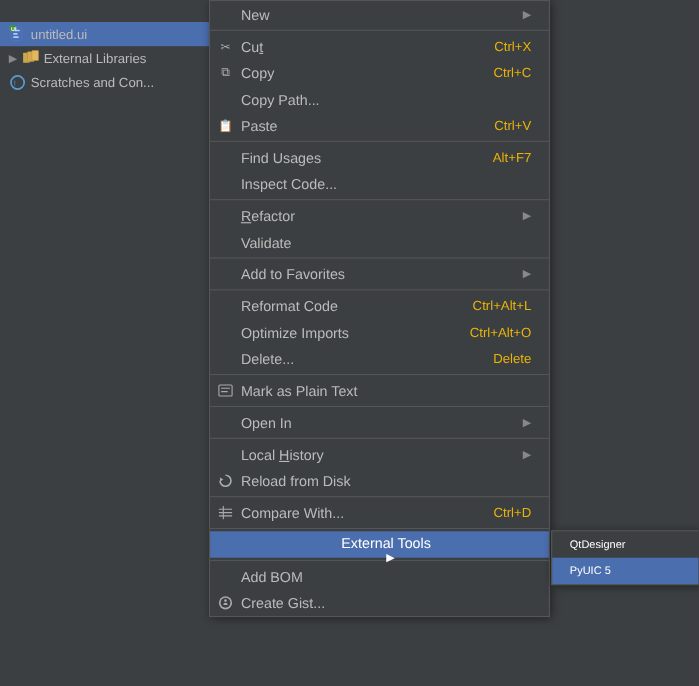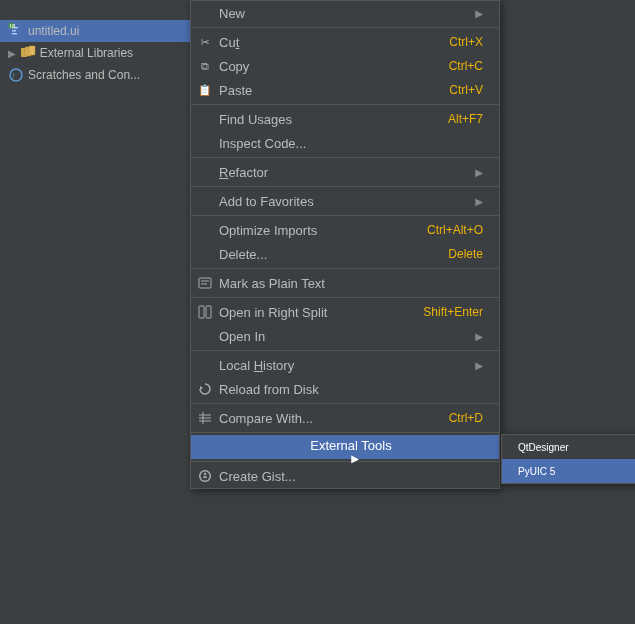--- a/index.html
+++ b/index.html
@@ -193,20 +193,23 @@
     <span class="menu-label">Cu<span class="underline">t</span></span>
     <span class="menu-shortcut">Ctrl+X</span>
   </div>
 
   <div class="menu-item">
     <span class="menu-icon">⧉</span>
     <span class="menu-label">Copy</span>
     <span class="menu-shortcut">Ctrl+C</span>
   </div>
 
+  <div class="menu-item">
+    <span class="menu-label">Copy Path...</span>
+  </div>
 
   <div class="menu-item">
     <span class="menu-icon">📋</span>
     <span class="menu-label">Paste</span>
     <span class="menu-shortcut">Ctrl+V</span>
   </div>
 
   <div class="menu-separator"></div>
 
   <div class="menu-item">
@@ -218,30 +221,37 @@
     <span class="menu-label">Inspect Code...</span>
   </div>
 
   <div class="menu-separator"></div>
 
   <div class="menu-item">
     <span class="menu-label"><span class="underline">R</span>efactor</span>
     <span class="menu-arrow">▶</span>
   </div>
 
+  <div class="menu-item">
+    <span class="menu-label">Validate</span>
+  </div>
 
   <div class="menu-separator"></div>
 
   <div class="menu-item">
     <span class="menu-label">Add to Favorites</span>
     <span class="menu-arrow">▶</span>
   </div>
 
   <div class="menu-separator"></div>
 
+  <div class="menu-item">
+    <span class="menu-label">Reformat Code</span>
+    <span class="menu-shortcut">Ctrl+Alt+L</span>
+  </div>
 
   <div class="menu-item">
     <span class="menu-label">Optimize Imports</span>
     <span class="menu-shortcut">Ctrl+Alt+O</span>
   </div>
 
   <div class="menu-item">
     <span class="menu-label">Delete...</span>
     <span class="menu-shortcut">Delete</span>
   </div>
@@ -254,30 +264,20 @@
         <rect x="1" y="2" width="12" height="10" rx="1" fill="none" stroke="#aaaaaa" stroke-width="1"></rect>
         <line x1="3" y1="5" x2="11" y2="5" stroke="#aaaaaa" stroke-width="1"></line>
         <line x1="3" y1="8" x2="9" y2="8" stroke="#aaaaaa" stroke-width="1"></line>
       </svg>
     </span>
     <span class="menu-label">Mark as Plain Text</span>
   </div>
 
   <div class="menu-separator"></div>
 
-  <div class="menu-item">
-    <span class="menu-icon">
-      <svg width="14" height="14" viewBox="0 0 14 14">
-        <rect x="1" y="1" width="5" height="12" rx="0.5" fill="none" stroke="#aaaaaa" stroke-width="1"></rect>
-        <rect x="8" y="1" width="5" height="12" rx="0.5" fill="none" stroke="#aaaaaa" stroke-width="1"></rect>
-      </svg>
-    </span>
-    <span class="menu-label">Open in Right Split</span>
-    <span class="menu-shortcut">Shift+Enter</span>
-  </div>
 
   <div class="menu-item">
     <span class="menu-label">Open In</span>
     <span class="menu-arrow">▶</span>
   </div>
 
   <div class="menu-separator"></div>
 
   <div class="menu-item">
     <span class="menu-label">Local <span class="underline">H</span>istory</span>
@@ -320,20 +320,23 @@
         <span class="submenu-label">QtDesigner</span>
       </div>
       <div class="submenu-item active">
         <span class="submenu-label">PyUIC 5</span>
       </div>
     </div>
   </div>
 
   <div class="menu-separator"></div>
 
+  <div class="menu-item">
+    <span class="menu-label">Add BOM</span>
+  </div>
 
   <div class="menu-item">
     <span class="menu-icon">
       <svg width="14" height="14" viewBox="0 0 14 14">
         <circle cx="7" cy="7" r="6" fill="#aaaaaa"></circle>
         <circle cx="7" cy="7" r="4.5" fill="#3c3f41"></circle>
         <path d="M5 9 Q5 7 7 7 Q9 7 9 9" fill="#aaaaaa"></path>
         <circle cx="7" cy="5" r="1.2" fill="#aaaaaa"></circle>
       </svg>
     </span>

